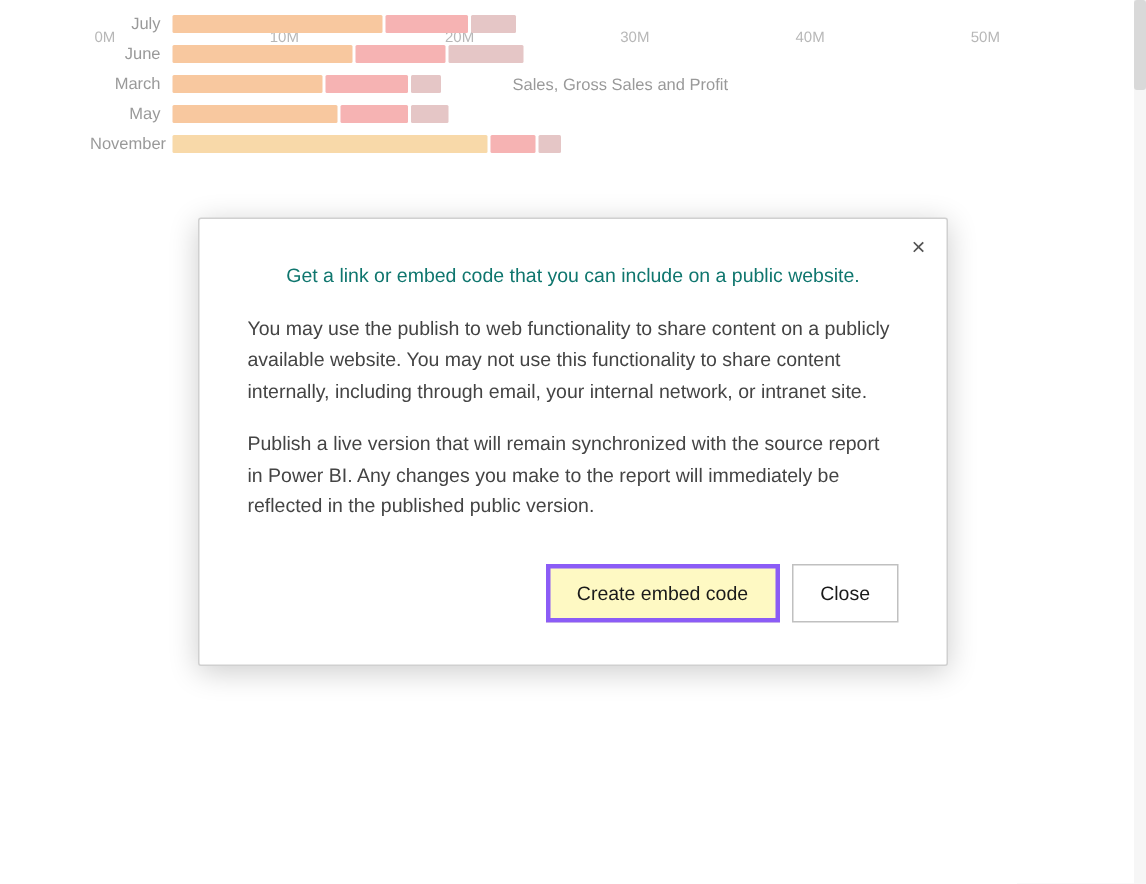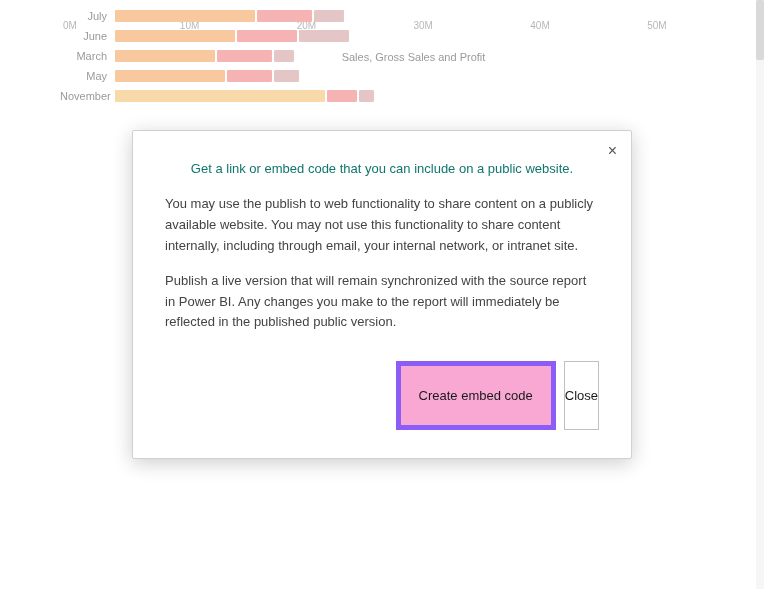--- a/index.html
+++ b/index.html
@@ -145,36 +145,36 @@
     }
 
     .modal-footer {
       display: flex;
       justify-content: flex-end;
       gap: 8px;
       margin-top: 28px;
     }
 
     .btn-primary {
-      background: #f9a8d4;
-      border: 5px solid #8b5cf6;
+      background: #fef9c3;
+      border: 3px solid #8b5cf6;
       color: #1a1a1a;
       font-size: 13px;
-      padding: 22px 18px;
+      padding: 9px 18px;
       cursor: pointer;
       font-family: 'Segoe UI', Arial, sans-serif;
       font-weight: 400;
     }
 
     .btn-secondary {
       background: #ffffff;
       border: 1px solid #c0c0c0;
       color: #1a1a1a;
       font-size: 13px;
-      padding: 9px 0;
+      padding: 9px 18px;
       cursor: pointer;
       font-family: 'Segoe UI', Arial, sans-serif;
       font-weight: 400;
     }
 
     
     .scrollbar-track {
       position: absolute;
       right: 0;
       top: 0;

